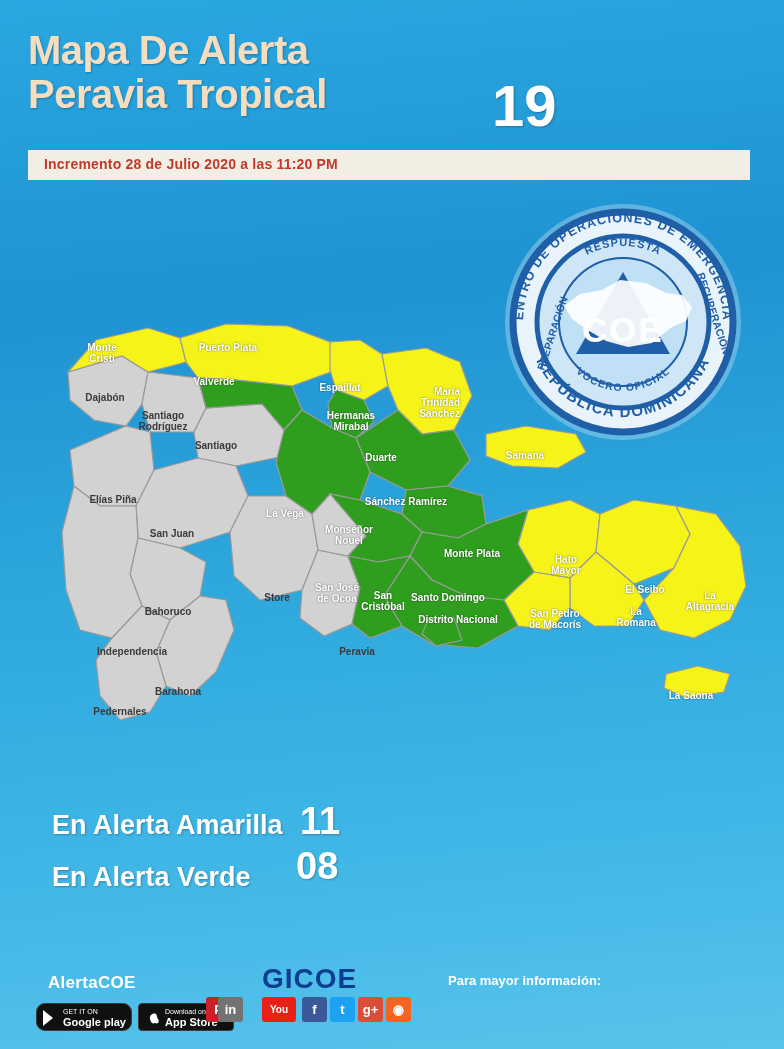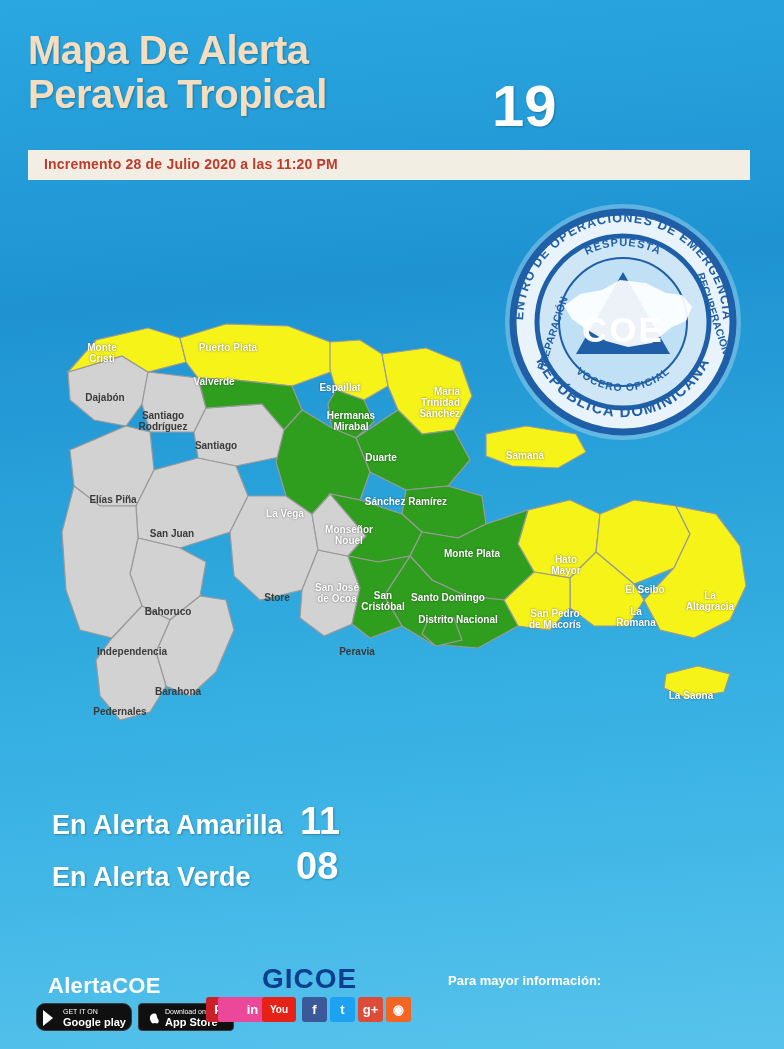--- a/index.html
+++ b/index.html
@@ -47,21 +47,21 @@
   .maplabel.dark{color:#3b3b3b;text-shadow:none;}
   
   .legend{position:absolute;left:0;top:800px;width:784px;height:110px;}
   .lg-row{position:absolute;color:#ffffff;font-weight:bold;text-shadow:1px 1px 2px rgba(0,0,0,.25);}
   .lg-lbl{font-size:27px;}
   .lg-val{font-size:38px;}
   
   .footer{position:absolute;left:0;top:955px;width:784px;height:94px;}
   .alerta{
     position:absolute;left:48px;top:18px;color:#ffffff;
-    font-size:22px;font-weight:bold;letter-spacing:.3px;
+    font-size:17px;font-weight:bold;letter-spacing:.3px;
   }
   .store{
     position:absolute;top:48px;width:96px;height:28px;background:#101010;
     border:1px solid #3b3b3b;border-radius:4px;color:#fff;
     font-size:7px;line-height:9px;padding:3px 0 0 26px;box-sizing:border-box;
   }
   .store b{font-size:11px;display:block;line-height:12px;}
   .gicoe{position:absolute;left:262px;top:8px;color:#0b3e8f;font-size:28px;font-weight:bold;letter-spacing:1px;}
   .social{position:absolute;left:206px;top:42px;width:214px;height:34px;}
   .sq{position:absolute;top:0;width:25px;height:25px;border-radius:3px;color:#fff;
@@ -221,21 +221,21 @@
     <b>App Store</b>
     <svg width="14" height="16" viewBox="0 0 14 16" style="position:absolute;left:7px;top:5px;">
       <path d="M10,5 C8,4 6,5 5,6 C3,8 4,12 6,14 C7,15 8,14 9,14 C10,14 11,15 12,14 C13,13 13,11 12,10 C11,9 11,6 10,5 Z" fill="#ffffff"></path>
     </svg>
   </div>
 
   <div class="gicoe">GICOE</div>
 
   <div class="social">
     <div class="sq" style="left:0;background:#cb2027;">P</div>
-    <div class="sq" style="left:12px;background:#ec4899;padding-left:22px;">in</div>
+    <div class="sq" style="left:12px;background:#737373;">in</div>
     <div class="sq" style="left:56px;width:34px;background:#e62117;font-size:10px;">You</div>
     <div class="sq" style="left:96px;background:#3b5998;">f</div>
     <div class="sq" style="left:124px;background:#1da1f2;">t</div>
     <div class="sq" style="left:152px;background:#dd4b39;">g+</div>
     <div class="sq" style="left:180px;background:#f26522;">◉</div>
   </div>
 
   <div class="info">Para mayor  información:</div>
 </div>
 

